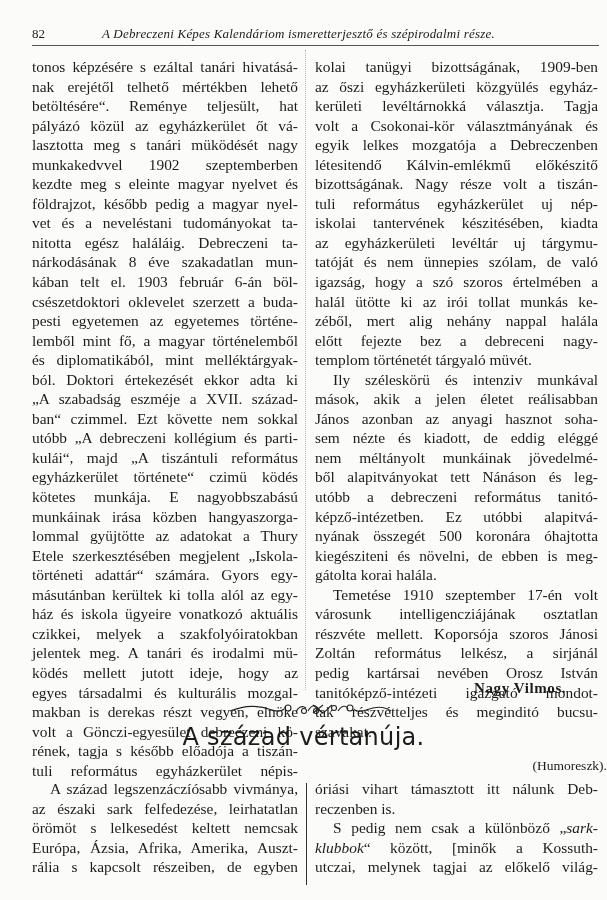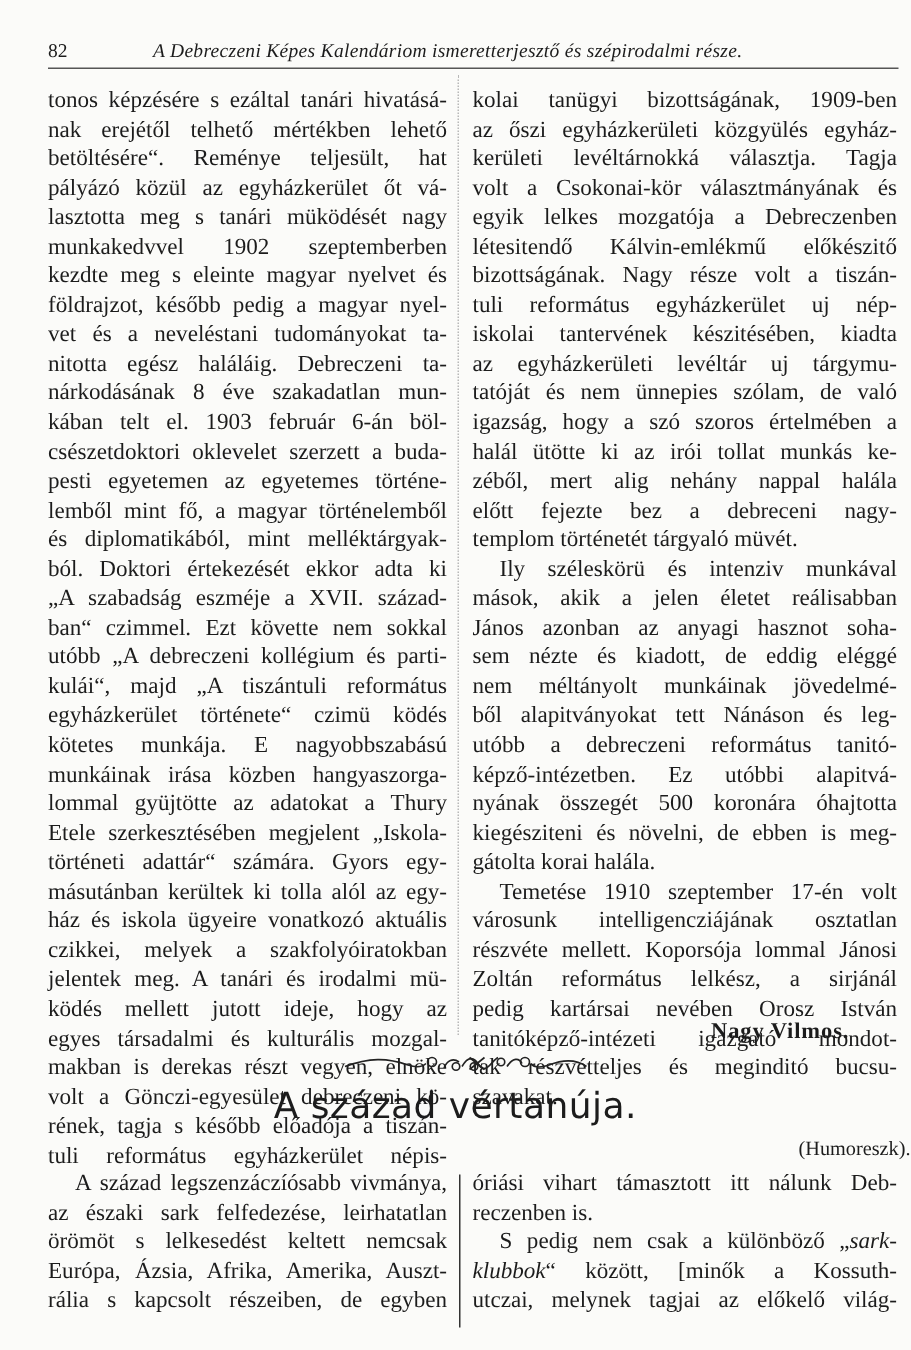--- a/index.html
+++ b/index.html
@@ -131,21 +131,21 @@
     <span class="line">sem nézte és kiadott, de eddig eléggé</span>
     <span class="line">nem méltányolt munkáinak jövedelmé-</span>
     <span class="line">ből alapitványokat tett Nánáson és leg-</span>
     <span class="line">utóbb a debreczeni református tanitó-</span>
     <span class="line">képző-intézetben. Ez utóbbi alapitvá-</span>
     <span class="line">nyának összegét 500 koronára óhajtotta</span>
     <span class="line">kiegésziteni és növelni, de ebben is meg-</span>
     <span class="line last">gátolta korai halála.</span>
     <span class="line indent">Temetése 1910 szeptember 17-én volt</span>
     <span class="line">városunk intelligencziájának osztatlan</span>
-    <span class="line">részvéte mellett. Koporsója lommal Jánosi</span>
+    <span class="line">részvéte mellett. Koporsója szoros Jánosi</span>
     <span class="line">Zoltán református lelkész, a sirjánál</span>
     <span class="line">pedig kartársai nevében Orosz István</span>
     <span class="line">tanitóképző-intézeti igazgató mondot-</span>
     <span class="line">tak részvétteljes és meginditó bucsu-</span>
     <span class="line last">szavakat.</span>
   </div>
 
 <div class="signature">Nagy Vilmos.</div>
 
 <div class="ornament">

